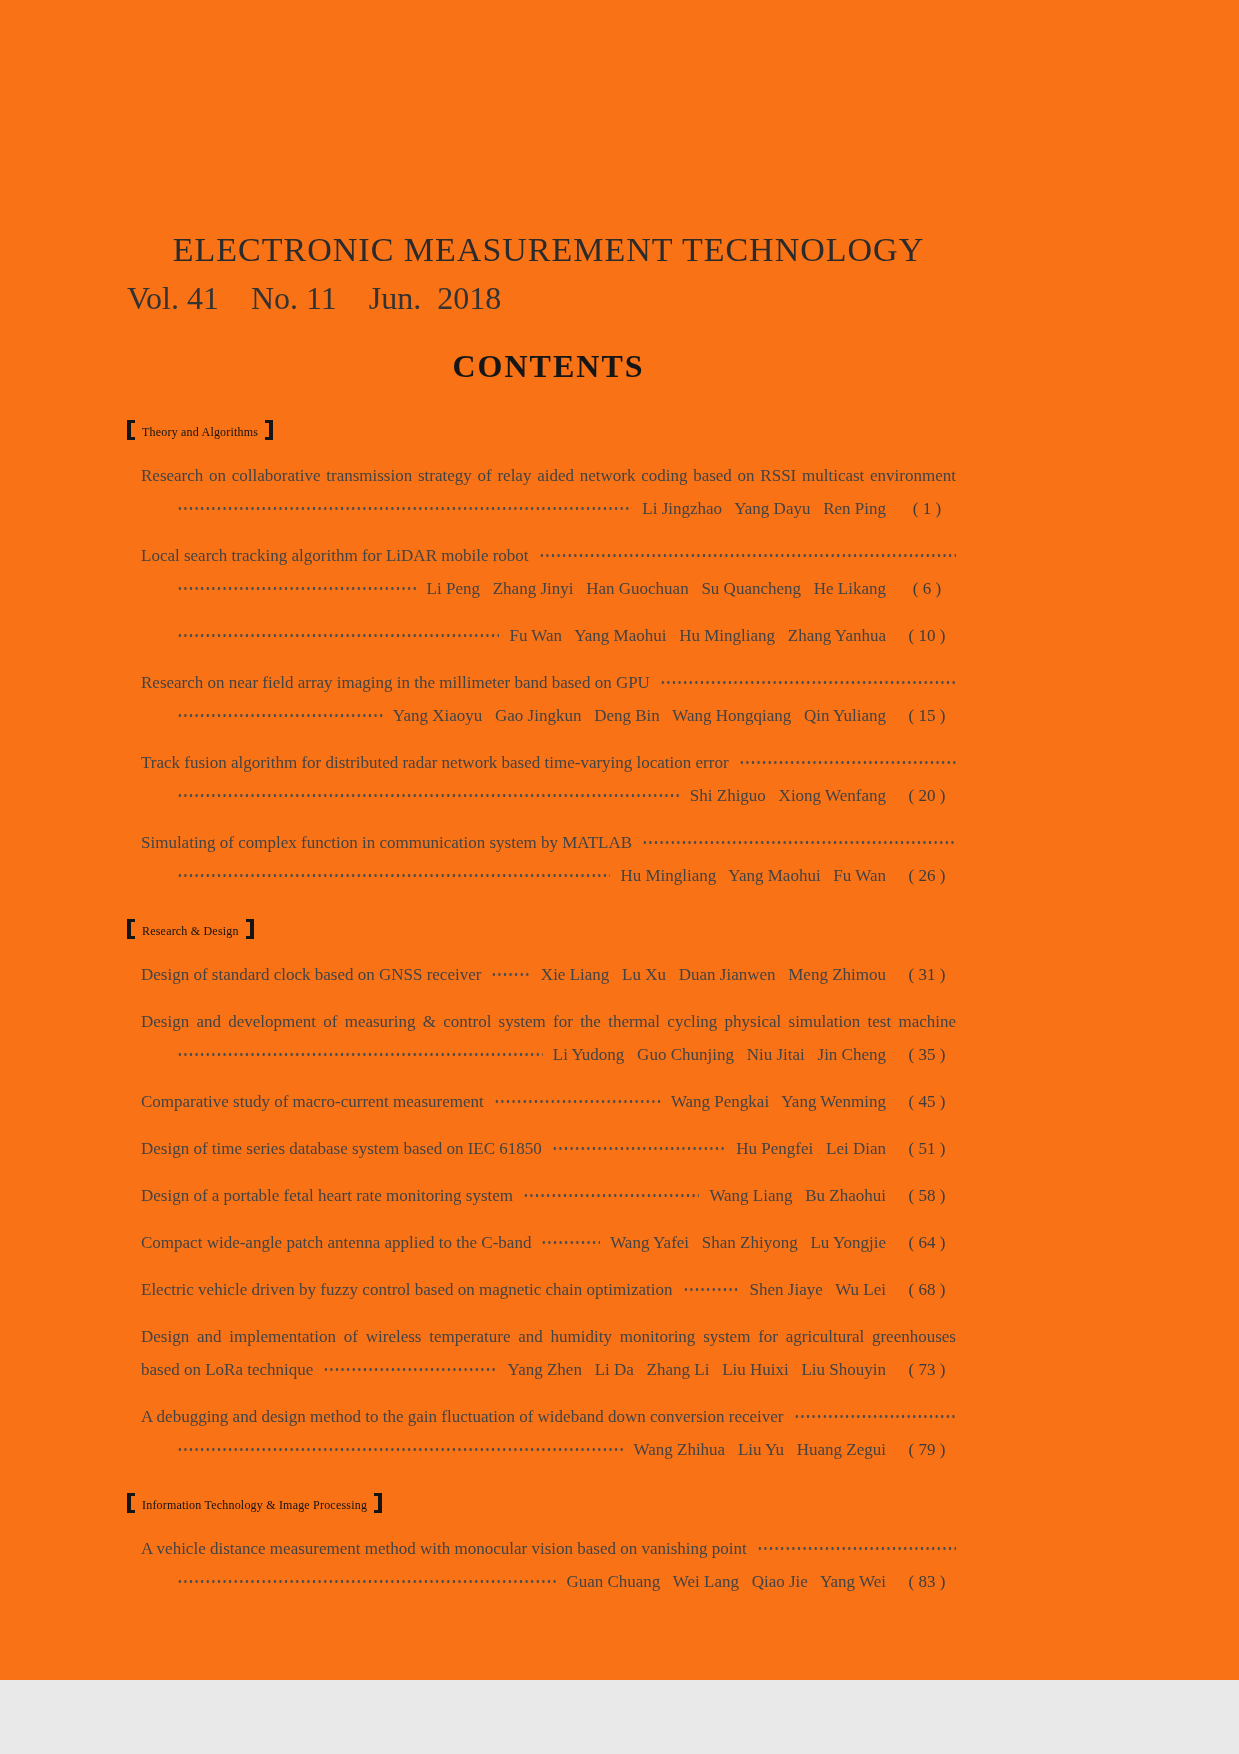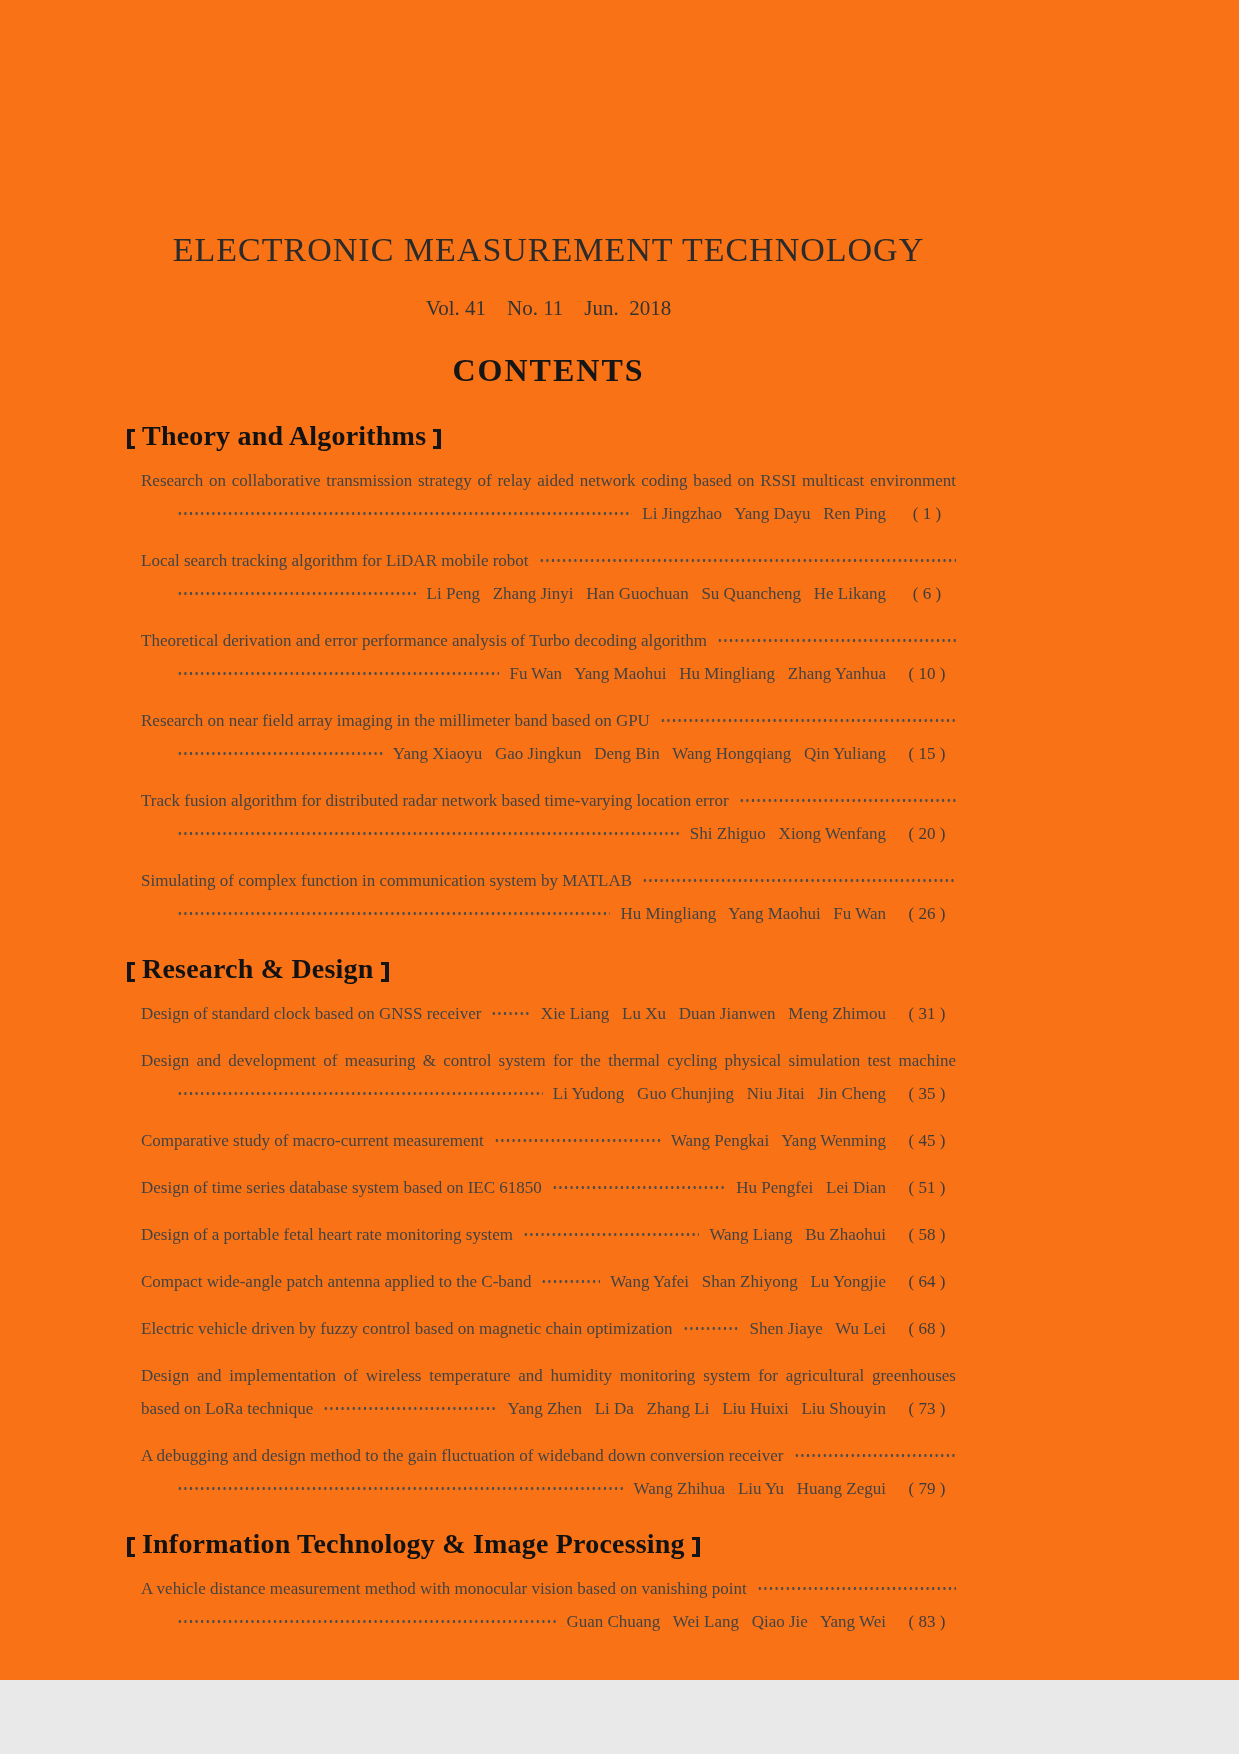--- a/index.html
+++ b/index.html
@@ -1,23 +1,23 @@
 <!DOCTYPE html>
 <html><head>
 <meta charset="utf-8">
 <style>
   html,body{margin:0;padding:0;background:#e9e9e9;}
   .page{position:relative;width:1239px;height:1680px;margin:0 auto;background:#f97316;overflow:hidden;
         font-family:"Liberation Serif","DejaVu Serif",serif;color:#3f3f3f;}
   .content{position:absolute;left:127px;top:0;width:843px;}
   .jtitle{margin:231px 0 0;text-align:center;font-size:34px;line-height:38px;font-weight:500;
           letter-spacing:1px;color:#2b2b2b;white-space:nowrap;}
-  .issue{margin-top:27px;text-align:center;font-size:21px;color:#333;white-space:pre;}
+  .issue{margin-top:11px;text-align:left;font-size:32px;color:#333;white-space:pre;}
   .contents{margin-top:31px;text-align:center;font-size:32px;font-weight:700;letter-spacing:2px;color:#161616;}
-  .sec-heading{margin:27px 0 15px;font-size:28px;line-height:24px;font-weight:700;color:#121212;letter-spacing:0.2px;}
+  .sec-heading{margin:27px 0 15px;font-size:12px;line-height:24px;font-weight:400;color:#121212;letter-spacing:0.2px;}
   #toc-sections > .sec-heading:first-child{margin-top:35px;}
   .br{display:inline-block;width:8px;height:20px;vertical-align:-4px;box-sizing:border-box;}
   .lb{border-left:4px solid #151515;border-top:3.5px solid #151515;border-bottom:3.5px solid #151515;margin-right:7px;}
   .rb{border-right:4px solid #151515;border-top:3.5px solid #151515;border-bottom:3.5px solid #151515;margin-left:7px;}
   .entry{margin:14px;}
   .line{display:flex;align-items:center;line-height:33px;font-size:17px;color:#434343;}
   .line .t{white-space:nowrap;flex:0 0 auto;}
   .line.text-full{display:block;text-align:justify;text-align-last:justify;}
   .line.text-full .t{white-space:normal;}
   .dots{flex:1 1 auto;min-width:14px;height:33px;margin:0 10px;
@@ -52,24 +52,20 @@
             <span class="t">Local search tracking algorithm for LiDAR mobile robot</span>
             <span class="dots"></span>
           </div>
           <div class="line authors-line">
             <span class="dots"></span>
             <span class="authors">Li Peng   Zhang Jinyi   Han Guochuan   Su Quancheng   He Likang</span>
             <span class="pg">( 6 )</span>
           </div>
         </div>
         <div class="entry">
-          <div class="line text-dots">
-            <span class="t">Theoretical derivation and error performance analysis of Turbo decoding algorithm</span>
-            <span class="dots"></span>
-          </div>
           <div class="line authors-line">
             <span class="dots"></span>
             <span class="authors">Fu Wan   Yang Maohui   Hu Mingliang   Zhang Yanhua</span>
             <span class="pg">( 10 )</span>
           </div>
         </div>
         <div class="entry">
           <div class="line text-dots">
             <span class="t">Research on near field array imaging in the millimeter band based on GPU</span>
             <span class="dots"></span>

